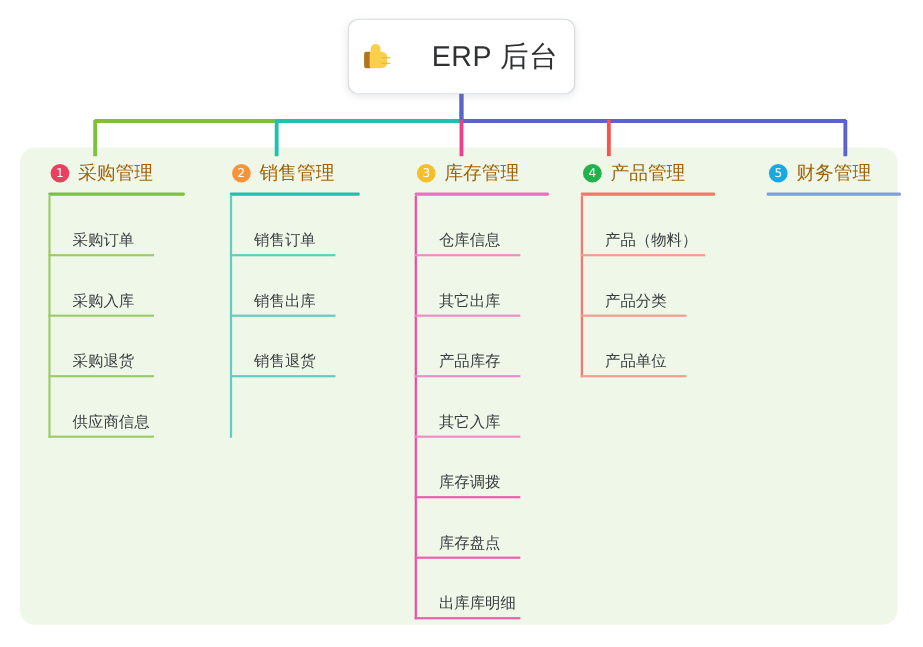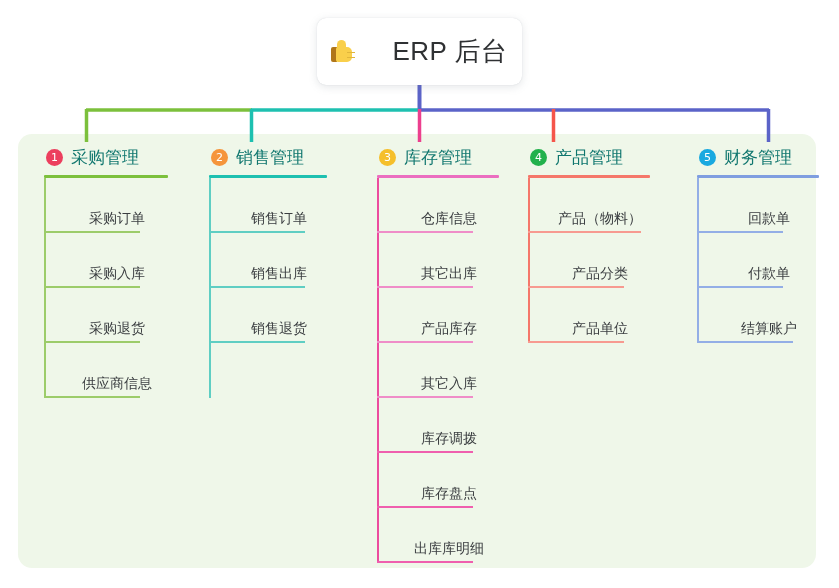--- a/index.html
+++ b/index.html
@@ -130,21 +130,21 @@
     border-radius: 50%;
     color: #ffffff;
     font-size: 11px;
     line-height: 17px;
     text-align: center;
     flex: 0 0 auto;
     font-family: "DejaVu Sans", sans-serif;
   }
   .col-title {
     font-size: 17px;
-    color: #0f766e;
+    color: #a16207;
     white-space: nowrap;
   }
   .col-rule {
     height: 3px;
     border-radius: 1px;
     margin-top: 5px;
   }
 
   .items {
     position: relative;
@@ -155,21 +155,20 @@
     left: 0px;
     top: 0px;
     width: 2px;
   }
   .item {
     position: relative;
     height: 55px;
     box-sizing: border-box;
     display: flex;
     align-items: flex-end;
-    justify-content: center;
   }
   .item-label {
     font-size: 14px;
     color: #3a3d40;
     white-space: nowrap;
     padding-left: 22px;
     padding-bottom: 5px;
   }
   .item-rule {
     position: absolute;
@@ -313,35 +312,20 @@
       </div>
     </div>
   </div>
 
   <div class="column" style="left:697px;">
     <div class="col-header">
       <span class="badge" style="background:#19a9e0;">5</span>
       <span class="col-title">财务管理</span>
     </div>
     <div class="col-rule" style="width:122px;background:#7f9ee0;"></div>
-    <div class="items">
-      <div class="spine" style="height:165px;background:#93aee6;"></div>
-      <div class="item">
-        <span class="item-label">回款单</span>
-        <span class="item-rule" style="width:86px;background:#93aee6;"></span>
-      </div>
-      <div class="item">
-        <span class="item-label">付款单</span>
-        <span class="item-rule" style="width:86px;background:#93aee6;"></span>
-      </div>
-      <div class="item">
-        <span class="item-label">结算账户</span>
-        <span class="item-rule" style="width:96px;background:#93aee6;"></span>
-      </div>
-    </div>
   </div>
 
   <div id="root-node">
     <div id="root-inner">
       <span class="thumb-emoji">
         <span class="cuff"></span>
         <span class="palm"></span>
         <span class="thumb"></span>
         <span class="l1"></span>
         <span class="l2"></span>

